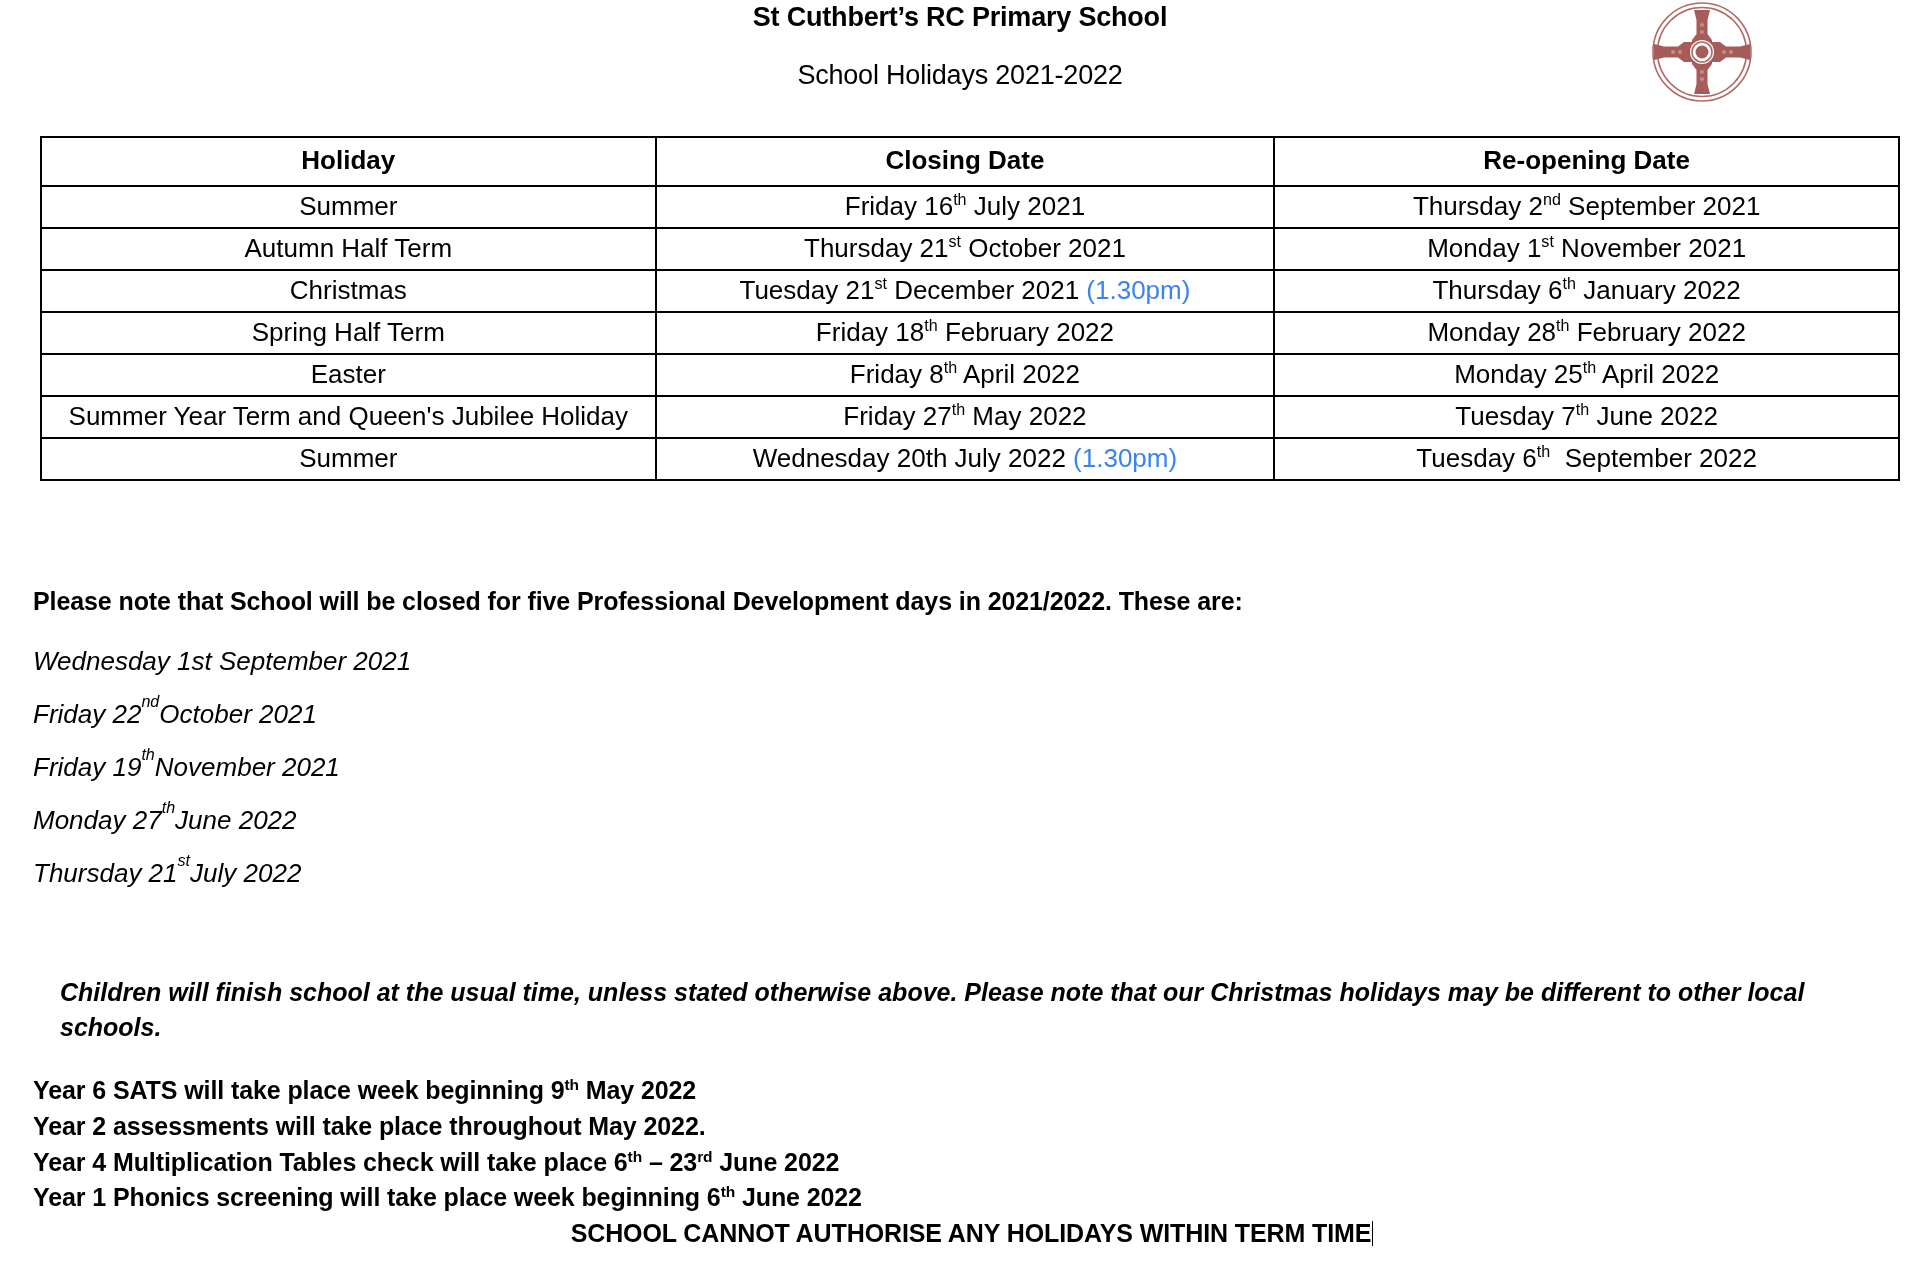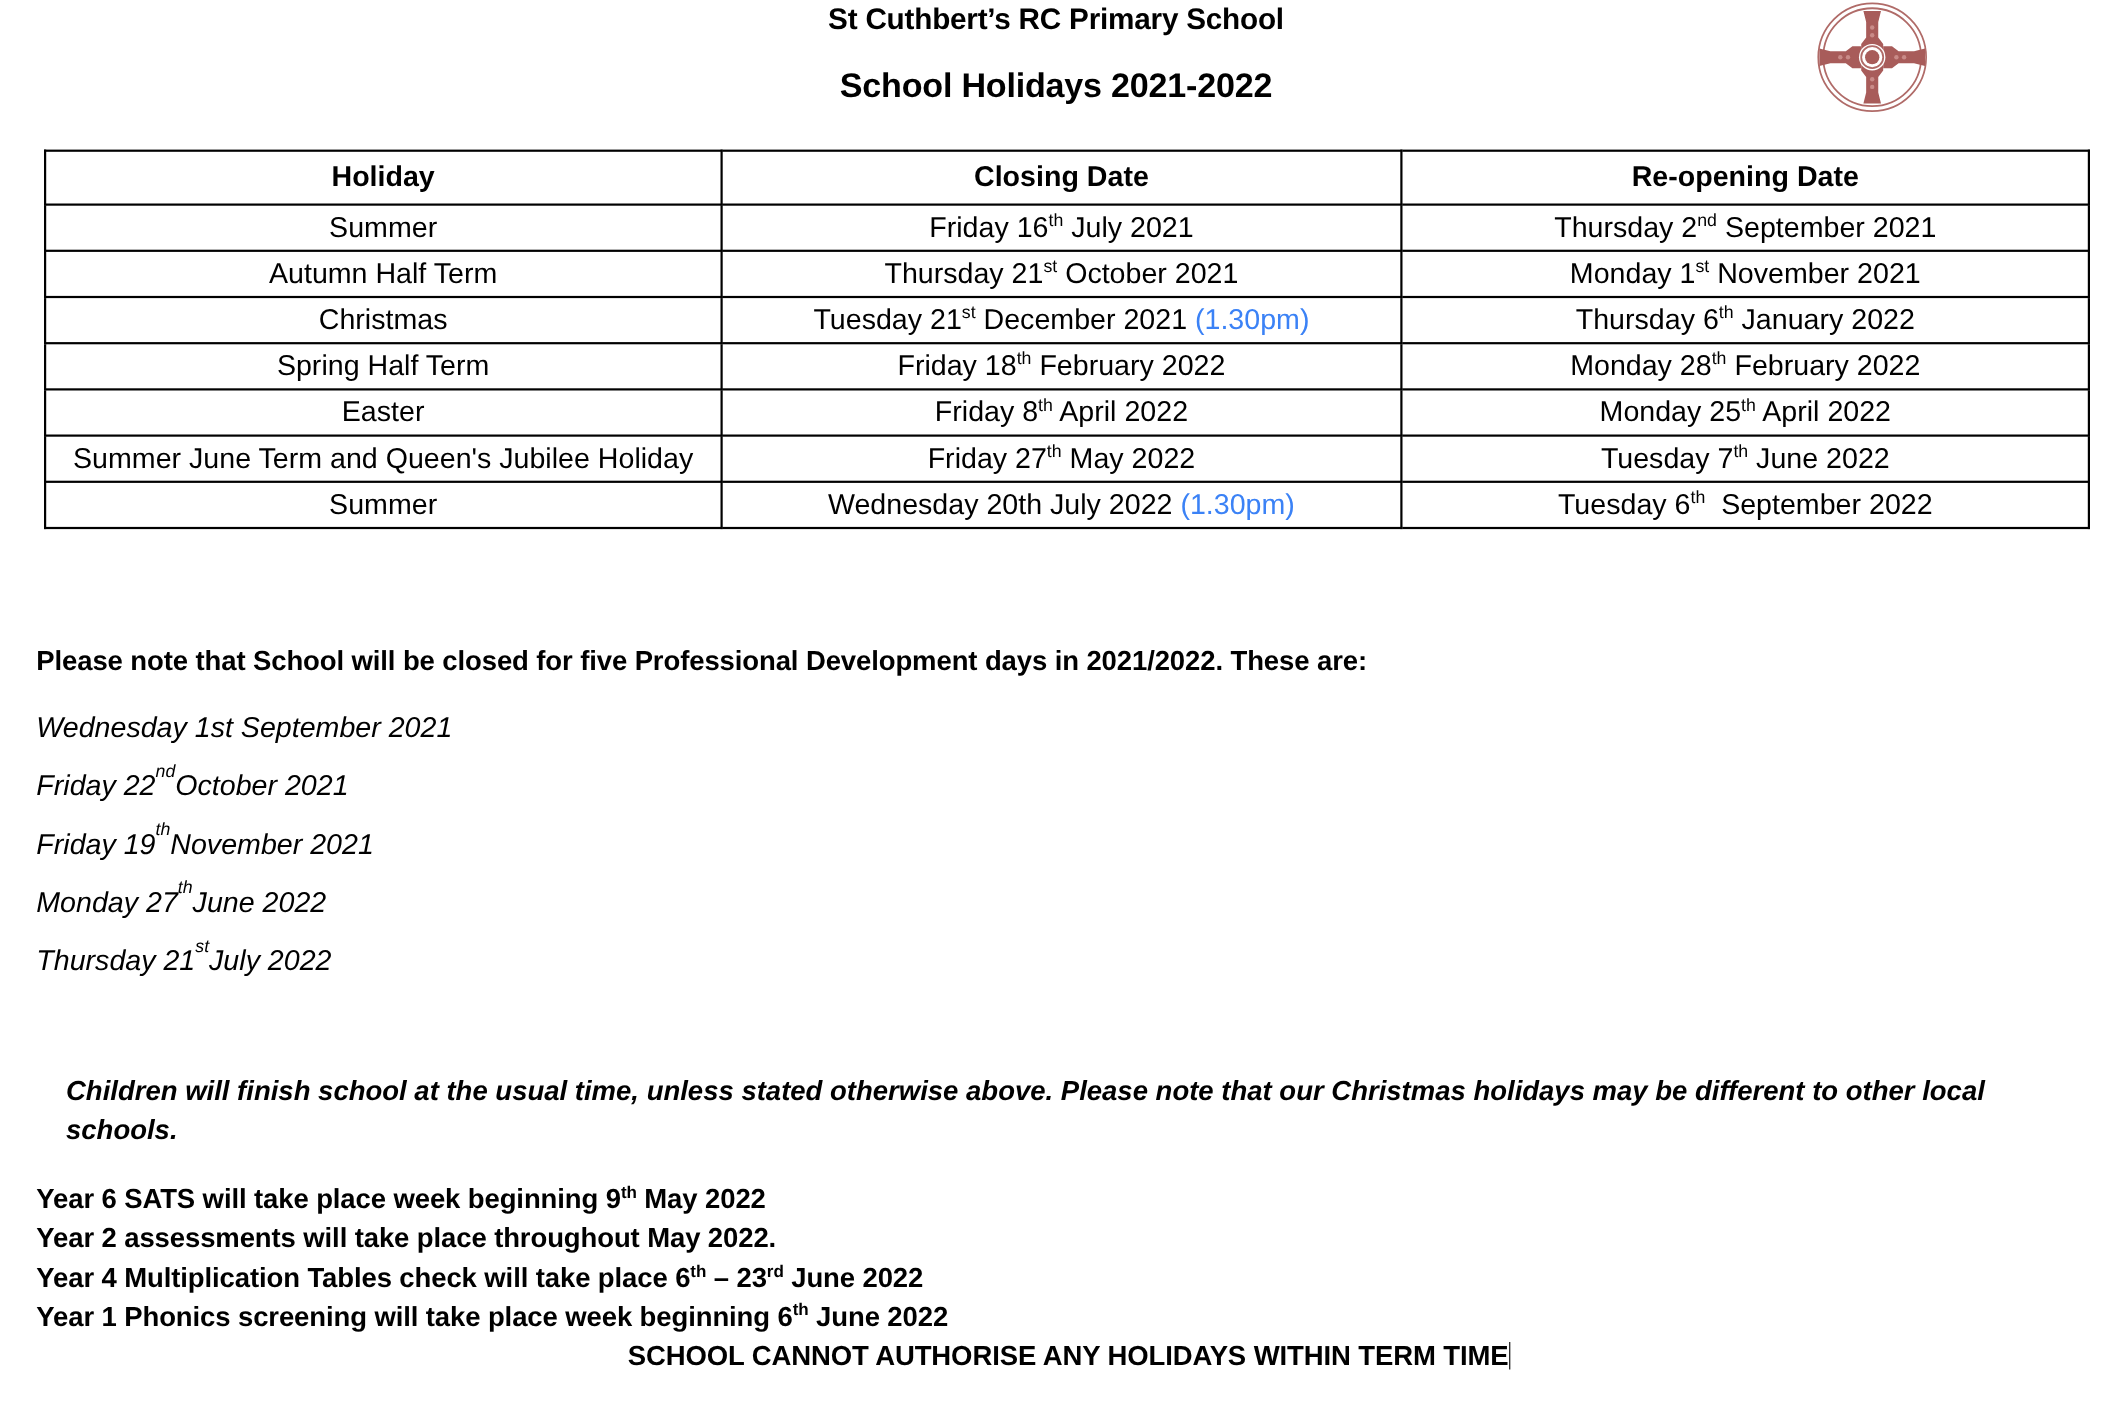--- a/index.html
+++ b/index.html
@@ -34,22 +34,22 @@
   }
   .doc-title {
     font-size: 27px;
     font-weight: bold;
     letter-spacing: -0.2px;
     line-height: 1.0;
     margin: 0;
     padding: 0 0 0 0;
   }
   .doc-subtitle {
-    font-size: 31px;
-    font-weight: bold;
+    font-size: 27px;
+    font-weight: normal;
     letter-spacing: -0.2px;
     line-height: 1.0;
     margin: 0;
     padding-top: 31px;
   }
 
   
   .logo {
     position: absolute;
     top: 0px;
@@ -230,21 +230,21 @@
             <td class="cell">Spring Half Term</td>
             <td class="cell">Friday 18<span class="sup">th</span> February 2022</td>
             <td class="cell">Monday 28<span class="sup">th</span> February 2022</td>
           </tr>
           <tr>
             <td class="cell">Easter</td>
             <td class="cell">Friday 8<span class="sup">th</span> April 2022</td>
             <td class="cell">Monday 25<span class="sup">th</span> April 2022</td>
           </tr>
           <tr>
-            <td class="cell">Summer June Term and Queen's Jubilee Holiday</td>
+            <td class="cell">Summer Year Term and Queen's Jubilee Holiday</td>
             <td class="cell">Friday 27<span class="sup">th</span> May 2022</td>
             <td class="cell">Tuesday 7<span class="sup">th</span> June 2022</td>
           </tr>
           <tr>
             <td class="cell">Summer</td>
             <td class="cell">Wednesday 20th July 2022 <span class="red">(1.30pm)</span></td>
             <td class="cell">Tuesday 6<span class="sup">th</span>&nbsp; September 2022</td>
           </tr>
         </tbody>
     </table>

